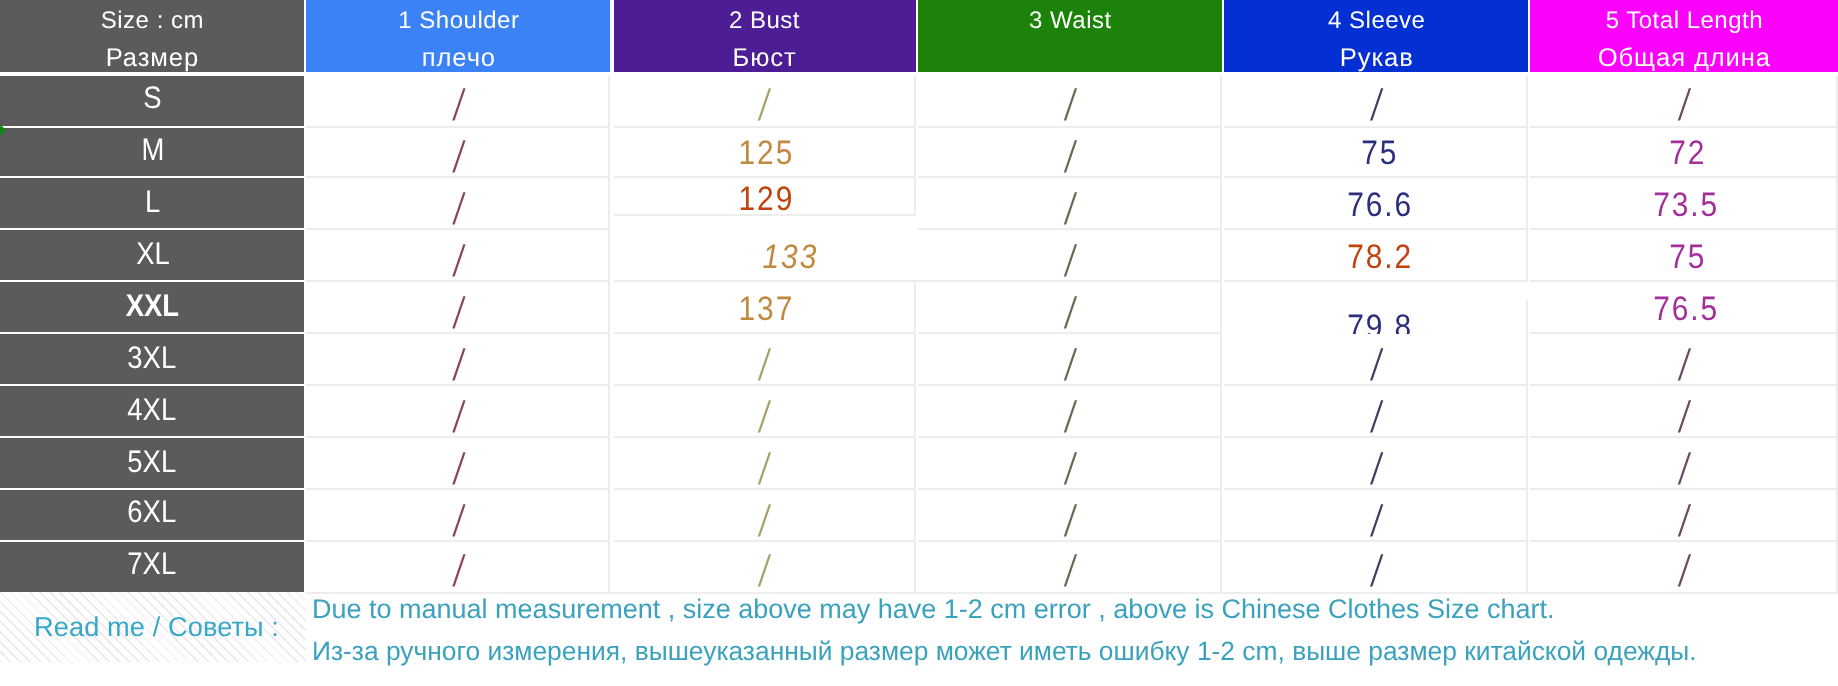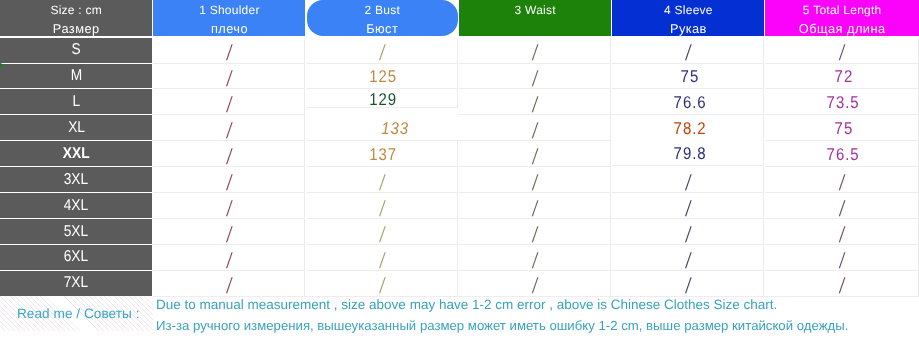--- a/index.html
+++ b/index.html
@@ -49,21 +49,21 @@
 
 <div id="chart">
     <div class="hdr" style="left: 0px; width: 152.4px; background: rgb(91, 91, 91);">
       <div class="en">Size : cm</div>
       <div class="ru">Размер</div>
     </div>
     <div class="hdr" style="left: 153.4px; width: 152.1px; background: #3b82f6;">
       <div class="en">1 Shoulder</div>
       <div class="ru">плечо</div>
     </div>
-    <div class="hdr" style="left: 306.5px; width: 151.5px; background: #3b82f6; border-radius: 16px;">
+    <div class="hdr" style="left: 306.5px; width: 151.5px; background: #4c1d95;">
       <div class="en">2 Bust</div>
       <div class="ru">Бюст</div>
     </div>
     <div class="hdr" style="left: 459px; width: 152.4px; background: rgb(28, 130, 9);">
       <div class="en">3 Waist</div>
     </div>
     <div class="hdr" style="left: 612.4px; width: 152px; background: rgb(4, 47, 210);">
       <div class="en">4 Sleeve</div>
       <div class="ru">Рукав</div>
     </div>
@@ -106,21 +106,21 @@
     </div>
     <div class="vcell" style="left: 765.4px; width: 153.6px; top: 63.53px; height: 25.93px; color: rgb(163, 47, 153); border-right: 1px solid rgb(237, 237, 240); border-bottom: 1px solid rgb(237, 237, 240);">
       <span>72</span>
     </div>
     <div class="szcell" style="top: 89.46px; height: 24.93px;">
       <span>L</span>
     </div>
     <div class="vcell" style="left: 153.4px; width: 152.1px; top: 89.46px; height: 25.93px; color: rgb(140, 68, 82); border-right: 1px solid rgb(237, 237, 240); border-bottom: 1px solid rgb(237, 237, 240);">
       <span class="slash">/</span>
     </div>
-    <div class="vcell" style="left: 306.5px; width: 151.5px; top: 89.46px; height: 19px; color: #14532d; border-right: 1px solid rgb(237, 237, 240); border-bottom: 1px solid rgb(237, 237, 240);">
+    <div class="vcell" style="left: 306.5px; width: 151.5px; top: 89.46px; height: 19px; color: #c2410c; border-right: 1px solid rgb(237, 237, 240); border-bottom: 1px solid rgb(237, 237, 240);">
       <span>129</span>
     </div>
     <div class="vcell" style="left: 459px; width: 152.4px; top: 89.46px; height: 25.93px; color: rgb(103, 106, 82); border-right: 1px solid rgb(237, 237, 240); border-bottom: 1px solid rgb(237, 237, 240);">
       <span class="slash">/</span>
     </div>
     <div class="vcell" style="left: 612.4px; width: 152px; top: 89.46px; height: 25.93px; color: rgb(44, 45, 124); border-right: 1px solid rgb(237, 237, 240); border-bottom: 1px solid rgb(237, 237, 240);">
       <span>76.6</span>
     </div>
     <div class="vcell" style="left: 765.4px; width: 153.6px; top: 89.46px; height: 25.93px; color: rgb(163, 47, 153); border-right: 1px solid rgb(237, 237, 240); border-bottom: 1px solid rgb(237, 237, 240);">
       <span>73.5</span>
@@ -148,21 +148,21 @@
     </div>
     <div class="vcell" style="left: 153.4px; width: 152.1px; top: 141.32px; height: 25.93px; color: rgb(140, 68, 82); border-right: 1px solid rgb(237, 237, 240); border-bottom: 1px solid rgb(237, 237, 240);">
       <span class="slash">/</span>
     </div>
     <div class="vcell" style="left: 306.5px; width: 151.5px; top: 141.32px; height: 25.93px; color: rgb(191, 138, 64); border-right: 1px solid rgb(237, 237, 240); border-bottom: 1px solid rgb(237, 237, 240);">
       <span>137</span>
     </div>
     <div class="vcell" style="left: 459px; width: 152.4px; top: 141.32px; height: 25.93px; color: rgb(103, 106, 82); border-right: 1px solid rgb(237, 237, 240); border-bottom: 1px solid rgb(237, 237, 240);">
       <span class="slash">/</span>
     </div>
-    <div class="vcell" style="left: 612.4px; width: 152px; top: 140px; height: 25.93px; color: rgb(44, 45, 124); border-right: 1px solid rgb(237, 237, 240); border-bottom: 1px solid rgb(237, 237, 240); text-align: center;">
+    <div class="vcell" style="left: 612.4px; width: 152px; top: 150px; height: 25.93px; color: rgb(44, 45, 124); border-right: 1px solid rgb(237, 237, 240); border-bottom: 1px solid rgb(237, 237, 240); text-align: center;">
       <span>79.8</span>
     </div>
     <div class="vcell" style="left: 765.4px; width: 153.6px; top: 141.32px; height: 25.93px; color: rgb(163, 47, 153); border-right: 1px solid rgb(237, 237, 240); border-bottom: 1px solid rgb(237, 237, 240);">
       <span>76.5</span>
     </div>
     <div class="szcell" style="top: 167.25px; height: 24.93px;">
       <span>3XL</span>
     </div>
     <div class="vcell" style="left: 153.4px; width: 152.1px; top: 167.25px; height: 25.93px; color: rgb(140, 68, 82); border-right: 1px solid rgb(237, 237, 240); border-bottom: 1px solid rgb(237, 237, 240);">
       <span class="slash">/</span>

